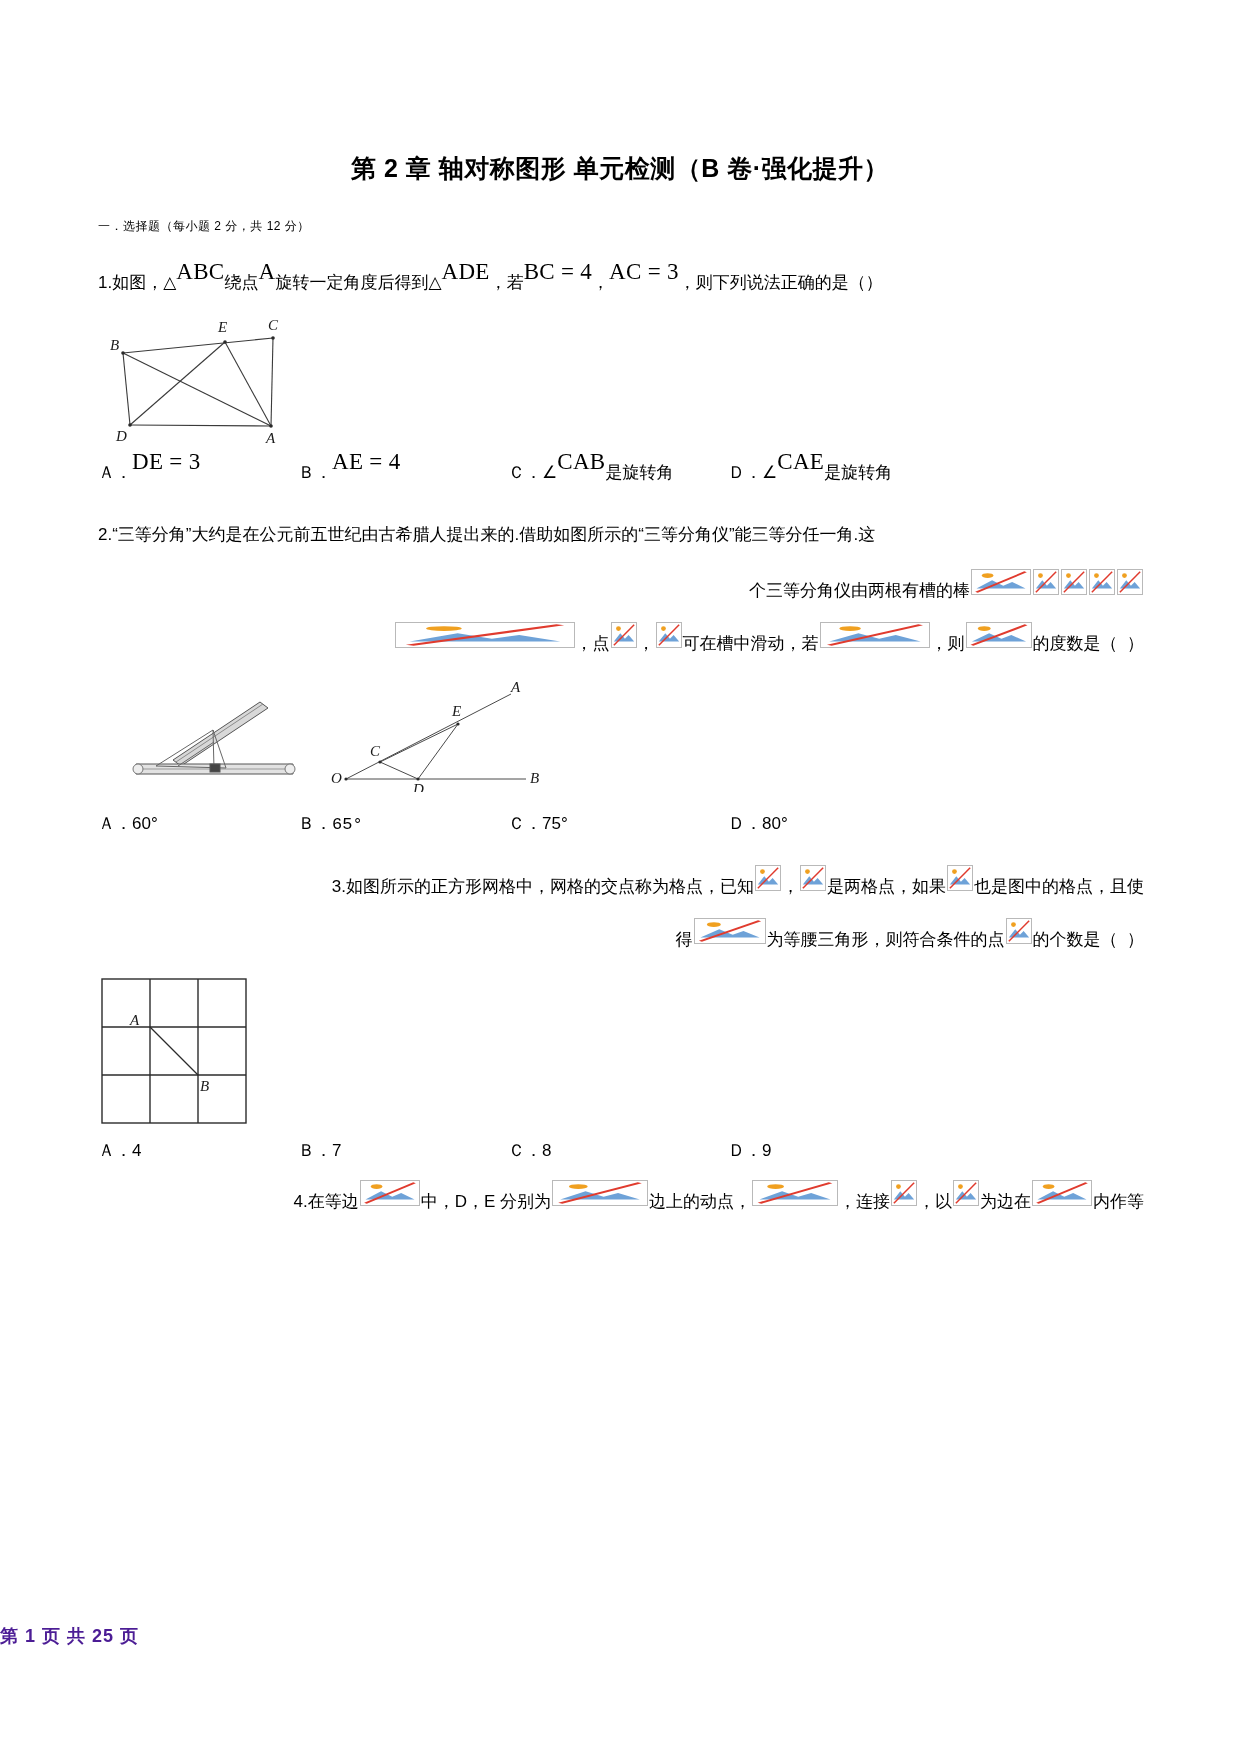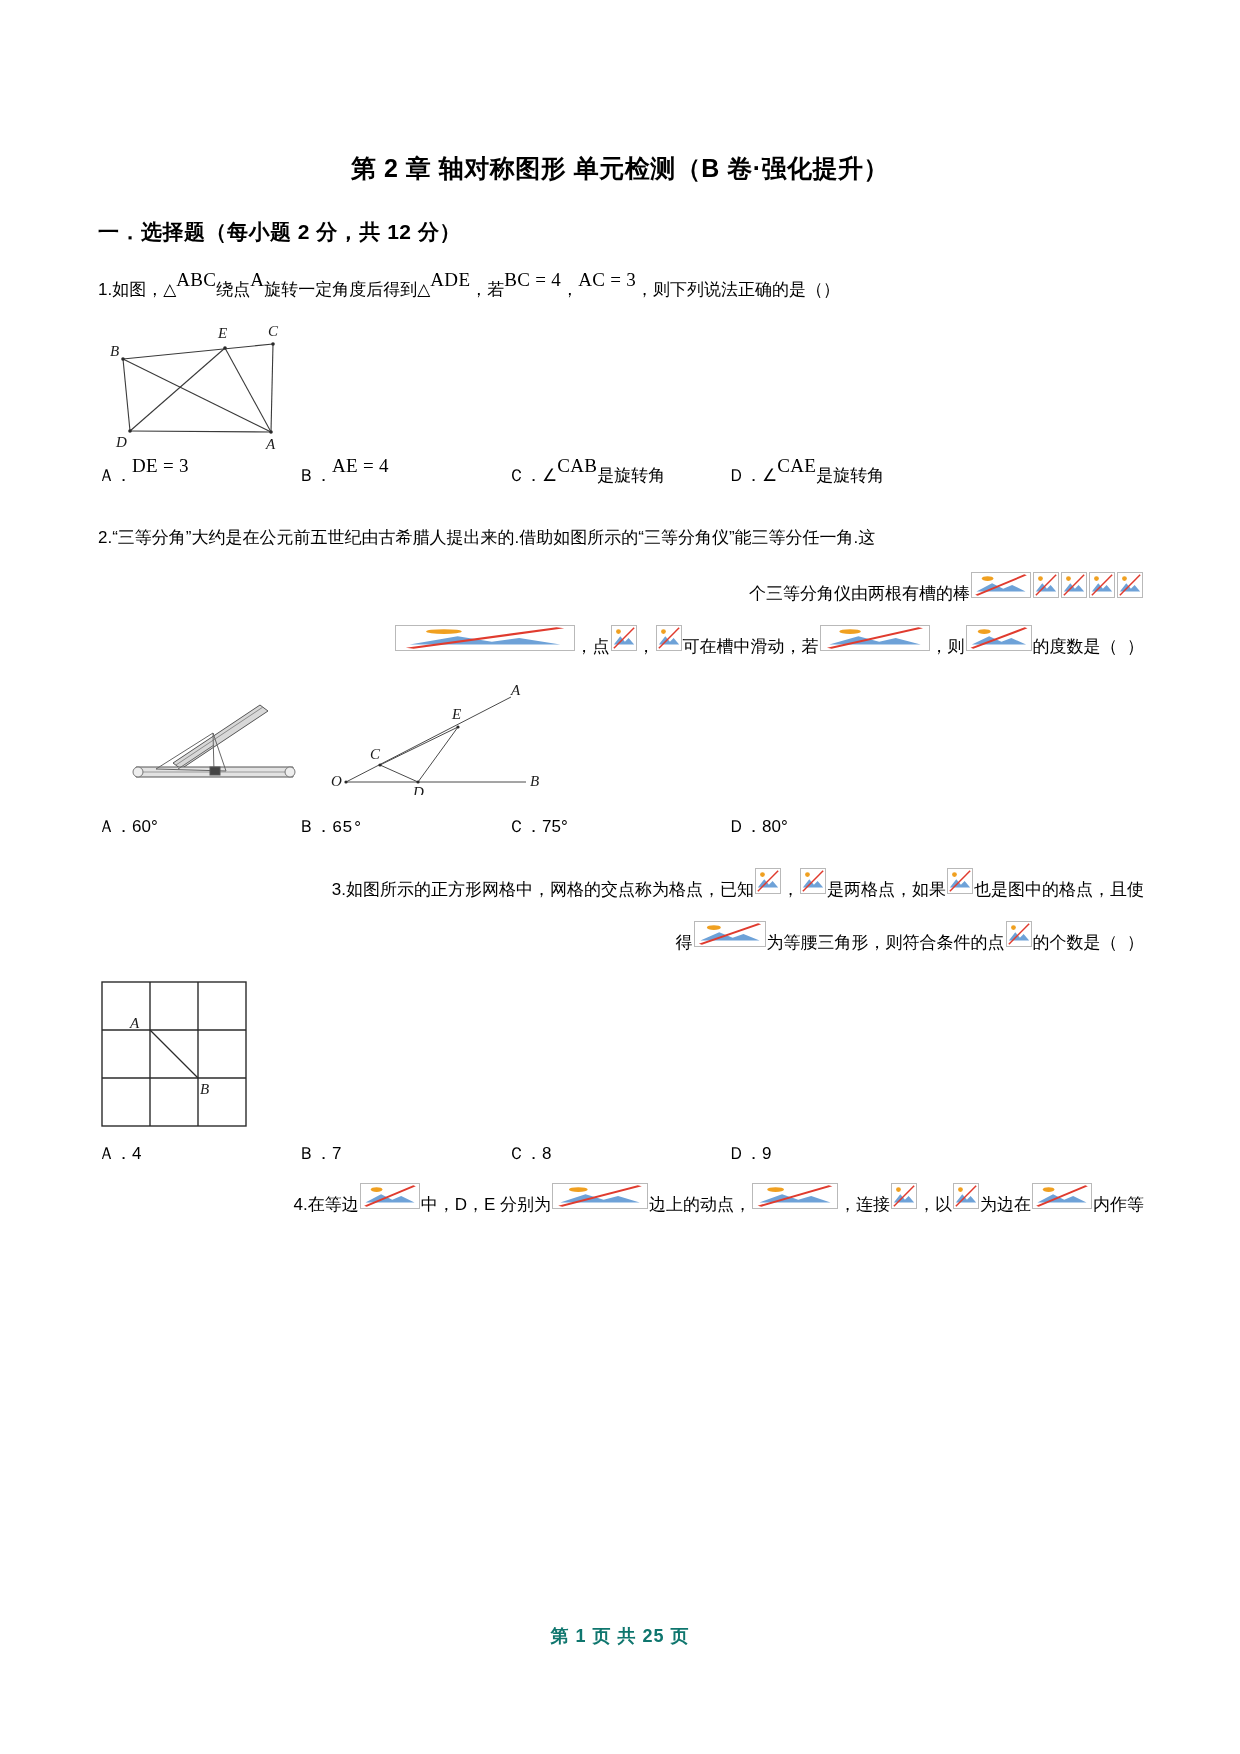--- a/index.html
+++ b/index.html
@@ -25,39 +25,38 @@
     font-weight:bold;
     letter-spacing:0.5px;
     font-family:"Liberation Sans","DejaVu Sans",sans-serif;
   }
   .body-col{
     position:absolute;
     left:98px;top:218px;
     width:1046px;
   }
   .sec-head{
-    font-size:21px;
+    font-size:12px;
     margin:0 0 30px 0;
     letter-spacing:0.5px;
-    font-weight:bold;
   }
   .qline{
     font-size:17px;
     line-height:1.35;
     margin:0 0 10px 0;
     display:flex;
     flex-wrap:wrap;
     align-items:baseline;
   }
   .qline.tall{ line-height:2.55;justify-content:flex-end; }
   .txt{white-space:pre;}
   
   .math{
     font-family:"Liberation Serif","DejaVu Serif",serif;
-    font-size:19px;
+    font-size:23px;
     position:relative;
     top:-9px;
     white-space:pre;
     letter-spacing:0.3px;
   }
   
   .bimg{
     display:inline-block;
     border:1px solid #b9b9b9;
     background:#ffffff;
@@ -81,24 +80,23 @@
     font-size:17px;
     display:flex;
     margin:0 0 10px 0;
     align-items:baseline;
   }
   .opt{white-space:pre;}
   .fig{position:relative;}
   .page-footer{
     position:absolute;
     left:0;bottom:106px;width:1240px;
-    text-align:center;
     font-size:18px;
     font-weight:bold;
-    color:#0f766e;
+    color:#4c1d95;
     letter-spacing:1px;
   }
   .lbl{
     font-family:"Liberation Serif","DejaVu Serif",serif;
     font-style:italic;
     font-size:15px;
     fill:#1a1a1a;
   }
   .grid-fig{margin:16px 0 6px 2px;}
 </style>

